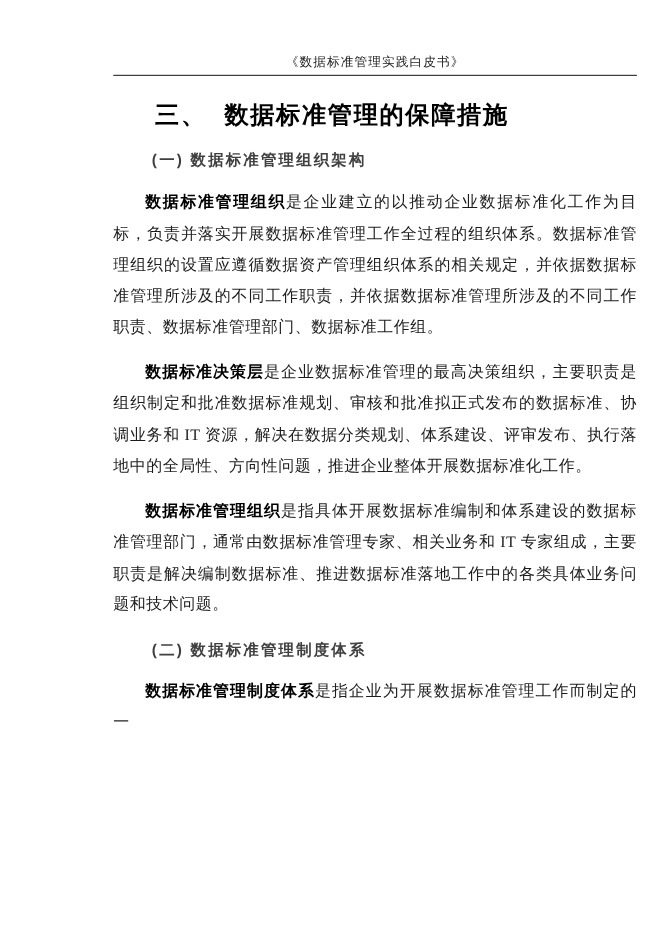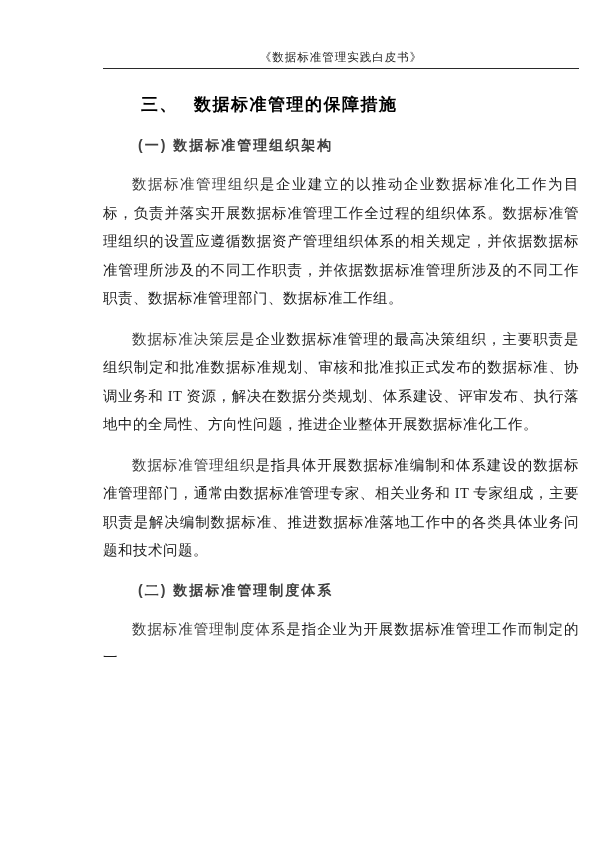--- a/index.html
+++ b/index.html
@@ -34,21 +34,21 @@
     border-top: 1.5px solid #2a2a2a;
     height: 0;
   }
   .content {
     margin: 0 62px;
   }
   .chapter-heading {
     margin: 24px 0 0 38px;
     font-family: "Liberation Sans", "DejaVu Sans", sans-serif;
     font-weight: bold;
-    font-size: 17px;
+    font-size: 22px;
     color: #000000;
     letter-spacing: 1.5px;
     line-height: 24px;
   }
   .chapter-number {
     display: inline-block;
     margin-right: 16px;
   }
   .section-heading {
     margin: 17px 0 0 35px;
@@ -63,22 +63,22 @@
     margin: 0 0 12px 0;
     font-size: 14.5px;
     line-height: 28.5px;
     letter-spacing: 0.5px;
     text-align: justify;
     text-align-last: left;
     text-indent: 2em;
     color: #1c1c1c;
   }
   .body-para .lead {
-    font-weight: normal;
-    color: #404040;
+    font-weight: bold;
+    color: #000000;
   }
   .first-after-heading {
     margin-top: 14px;
   }
   .section-heading.second {
     margin-top: 14px;
   }
   .page-number {
     position: absolute;
     top: 790px;

